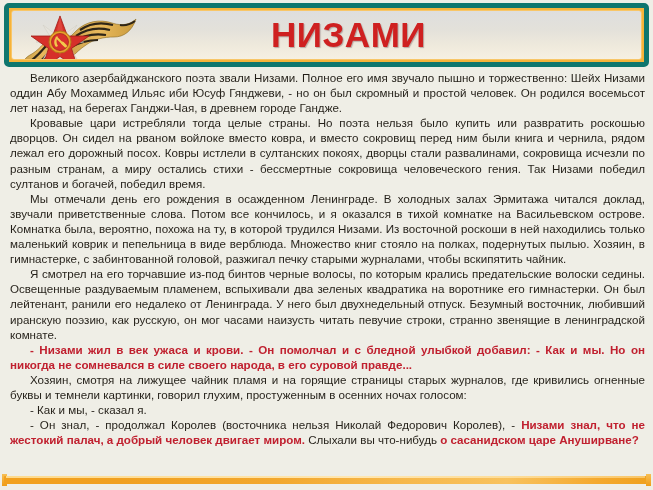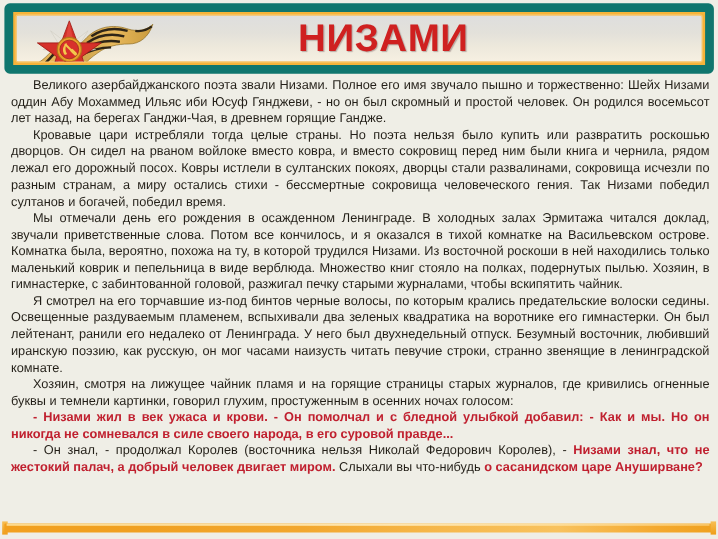--- a/index.html
+++ b/index.html
@@ -16,21 +16,21 @@
   }
 
   
   .title-banner {
     position: absolute;
     left: 4px;
     top: 3px;
     width: 645px;
     height: 64px;
     box-sizing: border-box;
-    border: 8px solid #0f766e;
+    border: 5px solid #0f766e;
     border-radius: 5px;
     padding: 2px;
     background: #f6b33a;
   }
   .title-inner {
     position: relative;
     width: 100%;
     height: 100%;
     box-sizing: border-box;
     border: 1px solid #f8c668;
@@ -191,26 +191,27 @@
         </g>
       </svg>
     </div>
 
     <div class="title-text">НИЗАМИ</div>
   </div>
 </div>
 
 <div class="content">
   <div id="paragraphs">
-      <div class="para"><span>Великого азербайджанского поэта звали Низами. Полное его имя звучало пышно и торжественно: Шейх Низами оддин Абу Мохаммед Ильяс иби Юсуф Гянджеви, - но он был скромный и простой человек. Он родился восемьсот лет назад, на берегах Ганджи-Чая, в древнем горящие Гандже.</span></div>
+      <div class="para"><span>Великого азербайджанского поэта звали Низами. Полное его имя звучало пышно и торжественно: Шейх Низами оддин Абу Мохаммед Ильяс иби Юсуф Гянджеви, - но он был скромный и простой человек. Он родился восемьсот лет назад, на берегах Ганджи-Чая, в древнем городе Гандже.</span></div>
       <div class="para"><span>Кровавые цари истребляли тогда целые страны. Но поэта нельзя было купить или развратить роскошью дворцов. Он сидел на рваном войлоке вместо ковра, и вместо сокровищ перед ним были книга и чернила, рядом лежал его дорожный посох. Ковры истлели в султанских покоях, дворцы стали развалинами, сокровища исчезли по разным странам, а миру остались стихи - бессмертные сокровища человеческого гения. Так Низами победил султанов и богачей, победил время.</span></div>
       <div class="para"><span>Мы отмечали день его рождения в осажденном Ленинграде. В холодных залах Эрмитажа читался доклад, звучали приветственные слова. Потом все кончилось, и я оказался в тихой комнатке на Васильевском острове. Комнатка была, вероятно, похожа на ту, в которой трудился Низами. Из восточной роскоши в ней находились только маленький коврик и пепельница в виде верблюда. Множество книг стояло на полках, подернутых пылью. Хозяин, в гимнастерке, с забинтованной головой, разжигал печку старыми журналами, чтобы вскипятить чайник.</span></div>
       <div class="para"><span>Я смотрел на его торчавшие из-под бинтов черные волосы, по которым крались предательские волоски седины. Освещенные раздуваемым пламенем, вспыхивали два зеленых квадратика на воротнике его гимнастерки. Он был лейтенант, ранили его недалеко от Ленинграда. У него был двухнедельный отпуск. Безумный восточник, любивший иранскую поэзию, как русскую, он мог часами наизусть читать певучие строки, странно звенящие в ленинградской комнате.</span></div>
+      <div class="para"><span class="accent">- Низами жил в век ужаса и крови. - Он помолчал и с бледной улыбкой добавил: - Как и мы. Но он никогда не сомневался в силе своего народа, в его суровой правде...</span></div>
       <div class="para"><span>Хозяин, смотря на лижущее чайник пламя и на горящие страницы старых журналов, где кривились огненные буквы и темнели картинки, говорил глухим, простуженным в осенних ночах голосом:</span></div>
-      <div class="para"><span class="accent">- Низами жил в век ужаса и крови. - Он помолчал и с бледной улыбкой добавил: - Как и мы. Но он никогда не сомневался в силе своего народа, в его суровой правде...</span></div>
+      <div class="para"><span>- Как и мы, - сказал я.</span></div>
       <div class="para"><span>- Он знал, - продолжал Королев (восточника нельзя Николай Федорович Королев), - </span><span class="accent">Низами знал, что не жестокий палач, а добрый человек двигает миром.</span><span> Слыхали вы что-нибудь </span><span class="accent">о сасанидском царе Ануширване?</span></div>
     </div>
 </div>
 
 <div class="bottom-bar">
   <div class="bar-cap-left"></div>
   <div class="bar-main"></div>
   <div class="bar-highlight"></div>
   <div class="bar-cap-right"></div>
 </div>

